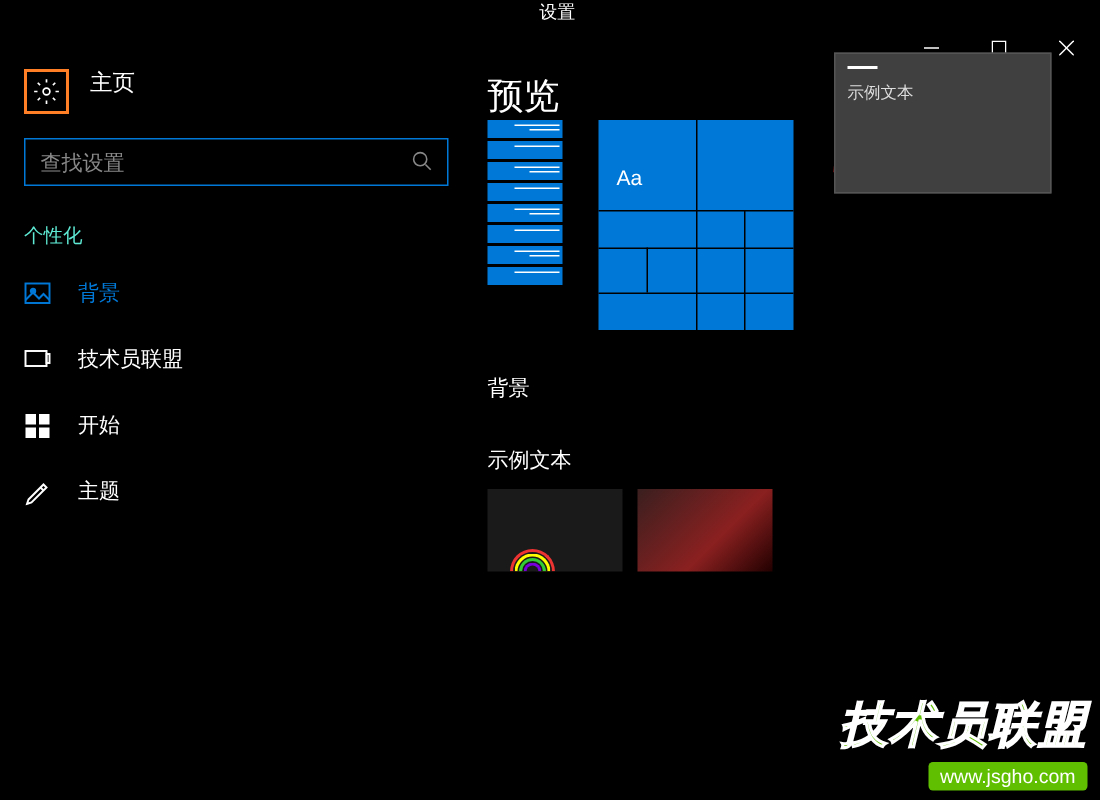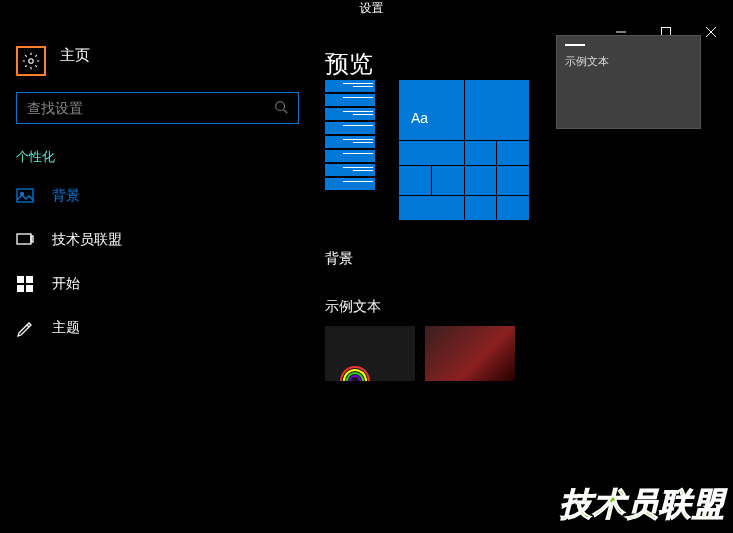--- a/index.html
+++ b/index.html
@@ -336,13 +336,14 @@
         </div>
       </div>
       <div class="thumb" style="background:linear-gradient(135deg,#3a1f1f,#8b2020 60%,#200);"></div>
     </div>
 
   </div>
 </div>
 
 <div class="watermark">
   <div class="wm-main">技术员联盟</div>
+  <div class="wm-sub">www.jsgho.com</div>
 </div>
 
 </body></html>

